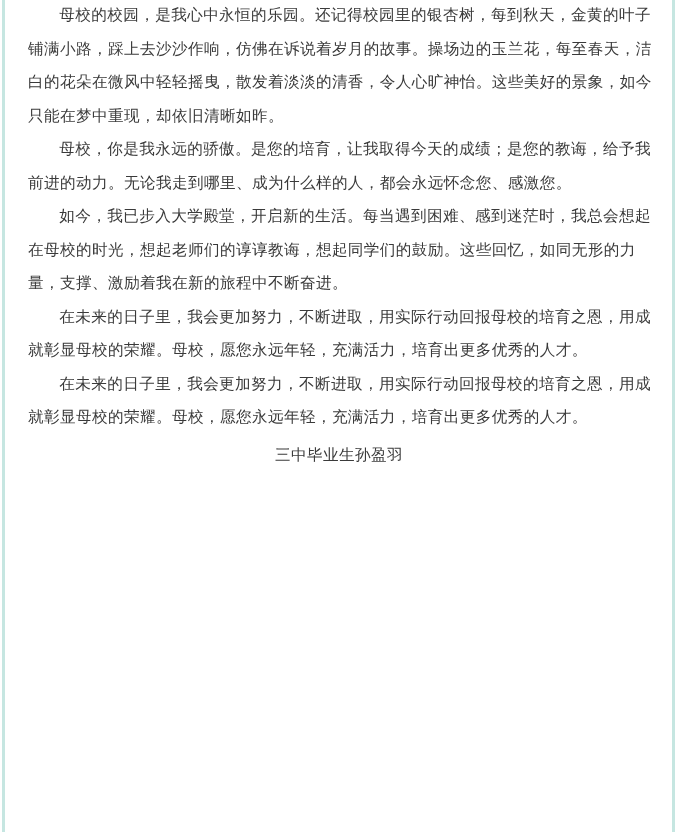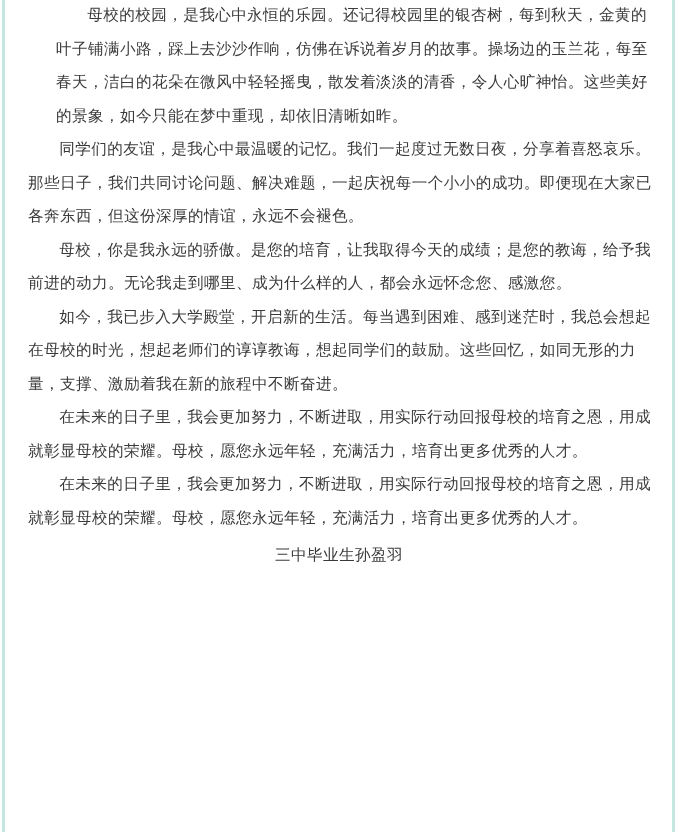--- a/index.html
+++ b/index.html
@@ -8,29 +8,28 @@
       position: absolute; left: 2px; top: 0; width: 673px; height: 832px;
       border-left: 3px solid #c6e6e1; border-right: 3px solid #c6e6e1;
       background: #ffffff; box-sizing: border-box;
     }
     .content {
       position: absolute; left: 28px; top: 0; width: 626px;
       font-family: "DejaVu Sans", sans-serif;
       font-size: 15.6px; color: #3a3a3a; line-height: 33.5px;
     }
     .para { margin: 0; text-indent: 2em; letter-spacing: 0.4px; }
-    .para:first-child { margin-top: -1px; margin-left: 28px; }
+    .para:first-child { margin-top: -1px; }
     .signature { text-align: center; margin: 0; padding-right: 4px; margin-top: 4px; letter-spacing: 0.4px; }
   </style>
 </head>
 <body>
 
 <div class="frame"></div>
 
 <div class="content">
   <p class="para">母校的校园，是我心中永恒的乐园。还记得校园里的银杏树，每到秋天，金黄的叶子铺满小路，踩上去沙沙作响，仿佛在诉说着岁月的故事。操场边的玉兰花，每至春天，洁白的花朵在微风中轻轻摇曳，散发着淡淡的清香，令人心旷神怡。这些美好的景象，如今只能在梦中重现，却依旧清晰如昨。</p>
-  <p class="para">同学们的友谊，是我心中最温暖的记忆。我们一起度过无数日夜，分享着喜怒哀乐。那些日子，我们共同讨论问题、解决难题，一起庆祝每一个小小的成功。即便现在大家已各奔东西，但这份深厚的情谊，永远不会褪色。</p>
   <p class="para">母校，你是我永远的骄傲。是您的培育，让我取得今天的成绩；是您的教诲，给予我前进的动力。无论我走到哪里、成为什么样的人，都会永远怀念您、感激您。</p>
   <p class="para">如今，我已步入大学殿堂，开启新的生活。每当遇到困难、感到迷茫时，我总会想起在母校的时光，想起老师们的谆谆教诲，想起同学们的鼓励。这些回忆，如同无形的力量，支撑、激励着我在新的旅程中不断奋进。</p>
   <p class="para">在未来的日子里，我会更加努力，不断进取，用实际行动回报母校的培育之恩，用成就彰显母校的荣耀。母校，愿您永远年轻，充满活力，培育出更多优秀的人才。</p>
   <p class="para">在未来的日子里，我会更加努力，不断进取，用实际行动回报母校的培育之恩，用成就彰显母校的荣耀。母校，愿您永远年轻，充满活力，培育出更多优秀的人才。</p>
   <p class="signature">三中毕业生孙盈羽</p>
 </div>
 
 </body></html>

